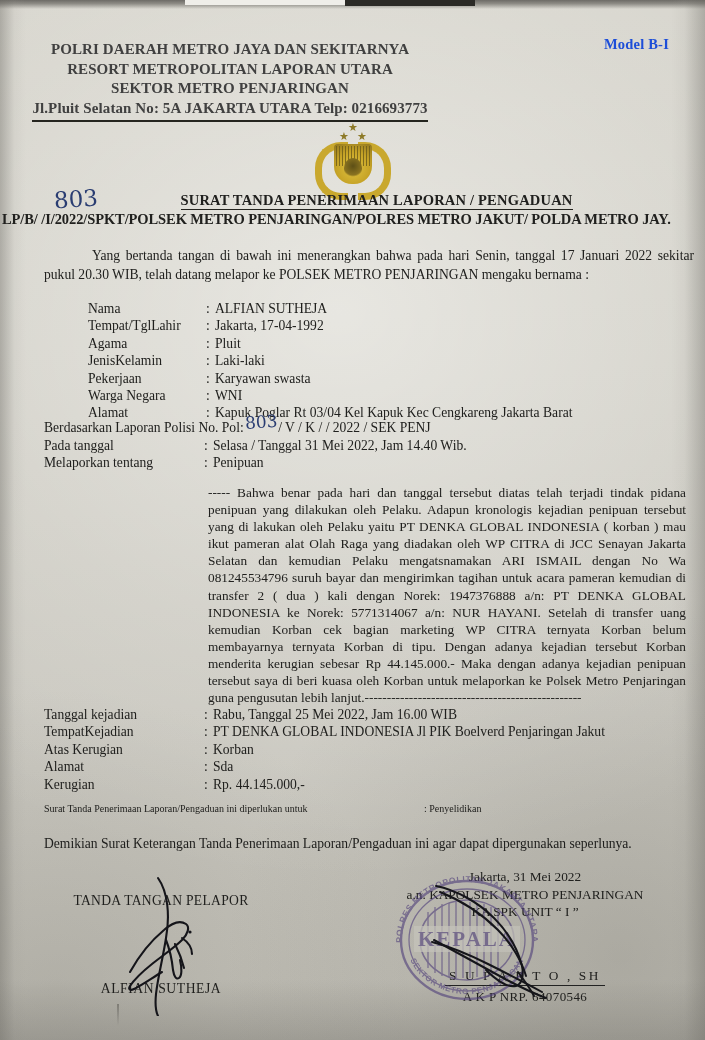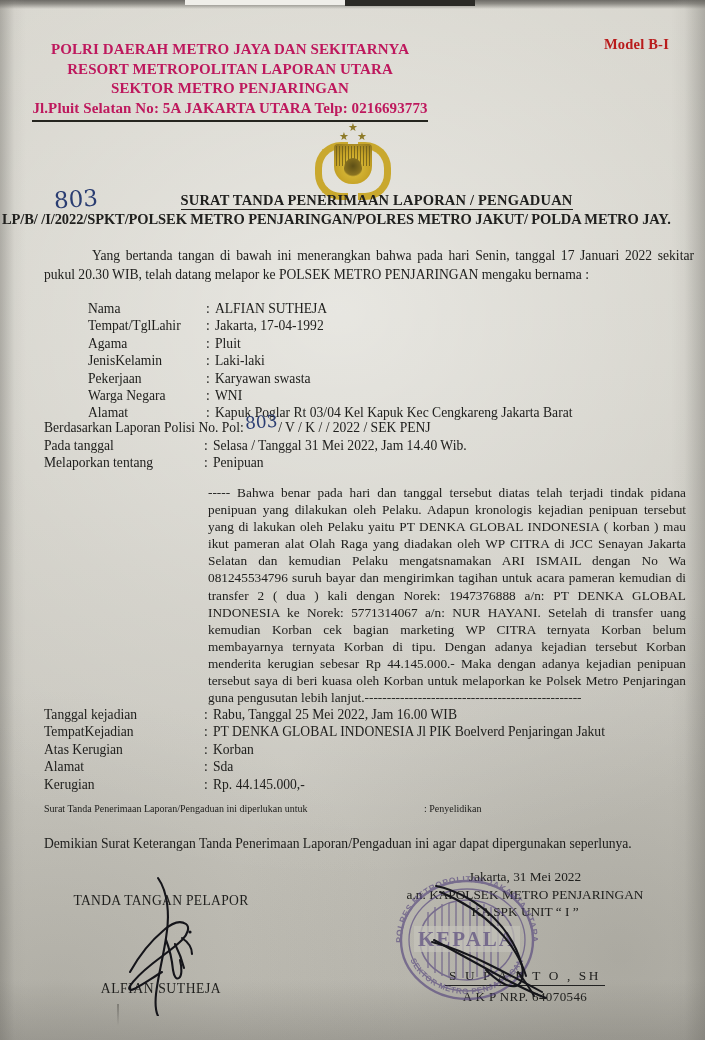--- a/index.html
+++ b/index.html
@@ -55,30 +55,30 @@
     position: absolute; top: 1004px; left: 117px; width: 2px; height: 22px;
     background: linear-gradient(180deg, rgba(90,88,82,0.55), rgba(90,88,82,0.0));
   }
 
   .content { position: absolute; inset: 0; }
 
   
   .model-label {
     position: absolute; top: 36px; right: 36px;
     font-weight: bold; font-size: 14.5px; letter-spacing: 0.2px;
-    color: #b91c1c;
+    color: #1d4ed8;
   }
   .letterhead {
     position: absolute; top: 40px; left: 0; width: 460px;
     text-align: center;
     font-weight: bold;
     font-size: 15px;
     line-height: 19.5px;
     letter-spacing: 0.1px;
-    color: #be185d;
+    color: #404040;
   }
   .letterhead .l4 {
     display: inline-block;
     border-bottom: 2px solid #25251f;
     padding-bottom: 2px;
   }
 
   
   .emblem {
     position: absolute; top: 122px; left: 313px;

